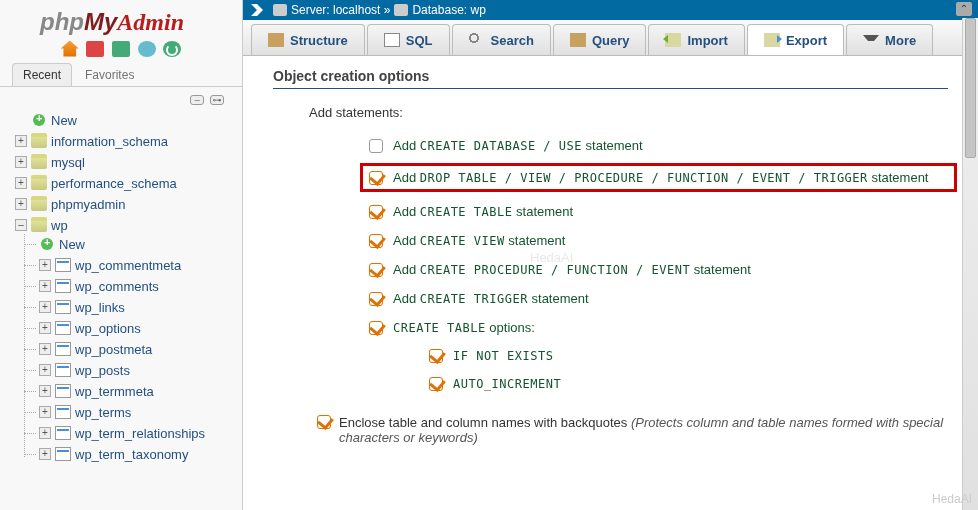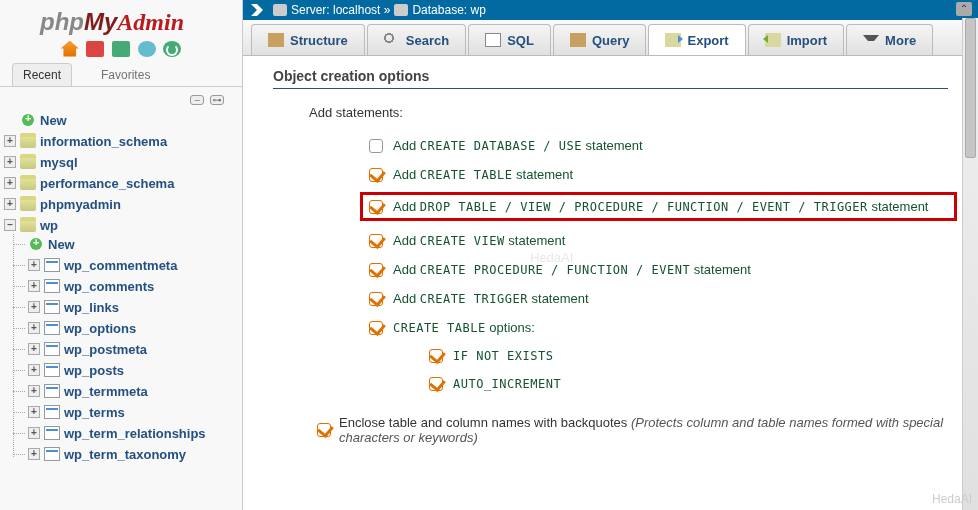--- a/index.html
+++ b/index.html
@@ -14,28 +14,28 @@
 .logo .admin { color: #b91c1c; font-family: Liberation Serif, serif; }
 .toolbar-icons { text-align: center; padding: 2px 0 6px 0; }
 .toolbar-icons span { display: inline-block; width: 18px; height: 16px; margin: 0 2px; vertical-align: middle; }
 .ico-home { background: linear-gradient(#f89d33,#e07000); border-radius: 2px 2px 0 0; clip-path: polygon(50% 0,100% 50%,85% 50%,85% 100%,15% 100%,15% 50%,0 50%); }
 .ico-logout { background: #d44; border-radius: 2px; }
 .ico-sql { background: #4a7; border-radius: 2px; }
 .ico-docs { background: #6bc; border-radius: 50%; }
 .ico-refresh { background: #4a7; border-radius: 50%; position: relative; }
 .ico-refresh::after { content: ''; position: absolute; top: 3px; left: 3px; width: 8px; height: 8px; border: 2px solid #fff; border-top-color: transparent; border-radius: 50%; }
 
-.panel-tabs { display: flex; border-bottom: 1px solid #ccc; padding-left: 12px; gap: 16px; }
+.panel-tabs { display: flex; border-bottom: 1px solid #ccc; padding-left: 12px; }
 .panel-tab { padding: 4px 10px; font-size: 12px; color: #333; cursor: pointer; border: 1px solid transparent; border-bottom: none; background: #eee; border-radius: 4px 4px 0 0; margin-right: 2px; border-color: #ccc; }
 .panel-tab.inactive { background: transparent; border-color: transparent; color: #737373; }
 
 .tree-controls { text-align: right; padding: 4px 18px 4px 0; }
 .tree-ctrl { display: inline-block; width: 14px; height: 10px; border: 1px solid #999; border-radius: 3px; background: #eee; margin-left: 2px; font-size: 9px; line-height: 8px; text-align: center; color: #666; }
 
-.tree { flex: 1; overflow: auto; padding-left: 4px; font-weight: bold; }
+.tree { flex: 1; overflow: auto; padding-left: 15px; }
 .tree ul { list-style: none; }
 .tree li { position: relative; padding: 2px 0 2px 0; white-space: nowrap; }
 .tree .node { display: flex; align-items: center; padding: 1px 0; cursor: pointer; color: #235a81; }
 .tree .toggle { width: 12px; height: 12px; border: 1px solid #aaa; background: #eee; display: inline-flex; align-items: center; justify-content: center; font-size: 10px; line-height: 10px; color: #555; margin-right: 4px; flex-shrink: 0; }
 .tree .toggle.blank { border: none; background: transparent; }
 .tree .db-ico, .tree .tbl-ico, .tree .new-ico { width: 16px; height: 14px; margin-right: 4px; flex-shrink: 0; display: inline-block; }
 .tree .db-ico { background: linear-gradient(#e8e8a0,#c8c880); border-radius: 2px; position: relative; }
 .tree .db-ico::before { content: ''; position: absolute; top: -1px; left: 0; right: 0; height: 4px; background: #d8d880; border-radius: 2px 2px 0 0; }
 .tree .tbl-ico { background: #fff; border: 1px solid #999; position: relative; }
 .tree .tbl-ico::before { content: ''; position: absolute; top: 2px; left: 1px; right: 1px; height: 2px; background: #4a90d9; }
@@ -75,21 +75,21 @@
 .opt-list { margin-left: 96px; }
 .opt-row { display: flex; align-items: center; padding: 6px 0 8px 0; font-size: 13px; }
 .opt-row.highlighted { border: 3px solid #cc0000; padding: 4px 6px; margin: 2px -9px 6px -9px; }
 .opt-row .cb { width: 14px; height: 14px; border: 1px solid #999; border-radius: 3px; background: #fff; margin-right: 10px; flex-shrink: 0; position: relative; cursor: pointer; }
 .opt-row .cb.checked { background: #fff; border-color: #e07000; }
 .opt-row .cb.checked::after { content: ''; position: absolute; left: 2px; top: -1px; width: 8px; height: 10px; border-right: 3px solid #e07000; border-bottom: 3px solid #e07000; transform: rotate(40deg); }
 .opt-row .opt-text { color: #14532d; }
 .opt-row .small-caps { font-variant: small-caps; letter-spacing: 0.5px; font-family: monospace; font-size: 12px; }
 .opt-sub { margin-left: 60px; }
 
-.enclose { margin: 16px 0 0 44px; display: flex; align-items: center; font-size: 13px; }
+.enclose { margin: 16px 0 0 44px; display: flex; align-items: flex-start; font-size: 13px; }
 .enclose .cb { width: 14px; height: 14px; border: 1px solid #e07000; border-radius: 3px; background: #fff; margin-right: 8px; flex-shrink: 0; position: relative; }
 .enclose .cb::after { content: ''; position: absolute; left: 2px; top: -1px; width: 8px; height: 10px; border-right: 3px solid #e07000; border-bottom: 3px solid #e07000; transform: rotate(40deg); }
 .enclose .etext em { font-style: italic; color: #555; }
 
 .watermark { position: absolute; right: 6px; bottom: 4px; color: #ccc; font-size: 12px; }
 .watermark2 { position: absolute; left: 530px; top: 250px; color: #e8e8e8; font-size: 13px; pointer-events: none; }
 
 .scroll-right { position: absolute; right: 0; top: 18px; bottom: 0; width: 16px; background: linear-gradient(#f0f0f0,#e0e0e0); border-left: 1px solid #ccc; }
 .scroll-right .thumb { position: absolute; top: 0; left: 2px; right: 2px; height: 140px; background: #c5c5c5; border-radius: 2px; border: 1px solid #aaa; }
 </style>
@@ -254,61 +254,61 @@
       <span>wp</span>
       <span class="collapse">⌃</span>
     </div>
 
     <div class="tabs">
       <div class="tab">
           <span class="tab-ico ti-struct"></span>
           <span>Structure</span>
         </div>
       <div class="tab">
+          <span class="tab-ico ti-sql"></span>
+          <span>SQL</span>
+        </div>
+      <div class="tab">
           <span class="tab-ico ti-search"></span>
           <span>Search</span>
         </div>
       <div class="tab">
-          <span class="tab-ico ti-sql"></span>
-          <span>SQL</span>
-        </div>
-      <div class="tab">
           <span class="tab-ico ti-query"></span>
           <span>Query</span>
+        </div>
+      <div class="tab">
+          <span class="tab-ico ti-import"></span>
+          <span>Import</span>
         </div>
       <div class="tab active">
           <span class="tab-ico ti-export"></span>
           <span>Export</span>
         </div>
       <div class="tab">
-          <span class="tab-ico ti-import"></span>
-          <span>Import</span>
-        </div>
-      <div class="tab">
           <span class="tab-ico ti-more"></span>
           <span>More</span>
         </div>
     </div>
 
     <div class="content">
       <div class="section-title">Object creation options</div>
       <div class="subhead">Add statements:</div>
 
       <div class="opt-list">
         <div class="opt-row">
           <span class="cb"></span>
           <span class="opt-text"><span>Add </span><span class="small-caps">CREATE DATABASE / USE</span><span> statement</span></span>
         </div>
+        <div class="opt-row highlighted">
+          <span class="cb checked"></span>
+          <span class="opt-text"><span>Add </span><span class="small-caps">DROP TABLE / VIEW / PROCEDURE / FUNCTION / EVENT / TRIGGER</span><span> statement</span></span>
+        </div>
         <div class="opt-row">
           <span class="cb checked"></span>
           <span class="opt-text"><span>Add </span><span class="small-caps">CREATE TABLE</span><span> statement</span></span>
-        </div>
-        <div class="opt-row highlighted">
-          <span class="cb checked"></span>
-          <span class="opt-text"><span>Add </span><span class="small-caps">DROP TABLE / VIEW / PROCEDURE / FUNCTION / EVENT / TRIGGER</span><span> statement</span></span>
         </div>
         <div class="opt-row">
           <span class="cb checked"></span>
           <span class="opt-text"><span>Add </span><span class="small-caps">CREATE VIEW</span><span> statement</span></span>
         </div>
         <div class="opt-row">
           <span class="cb checked"></span>
           <span class="opt-text"><span>Add </span><span class="small-caps">CREATE PROCEDURE / FUNCTION / EVENT</span><span> statement</span></span>
         </div>
         <div class="opt-row">

